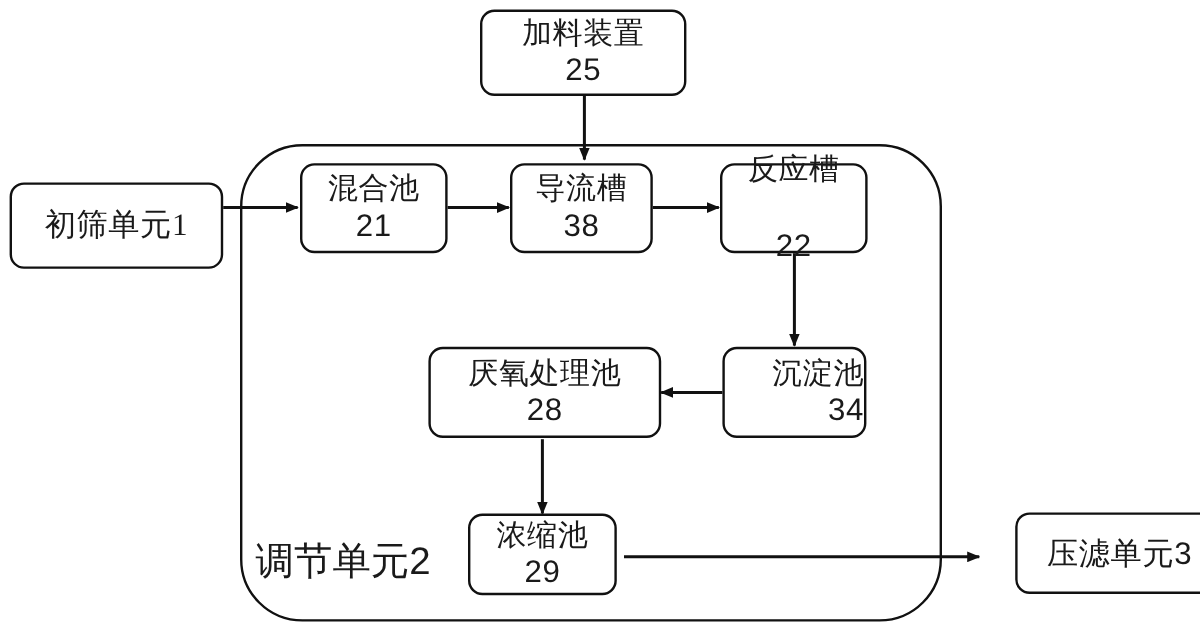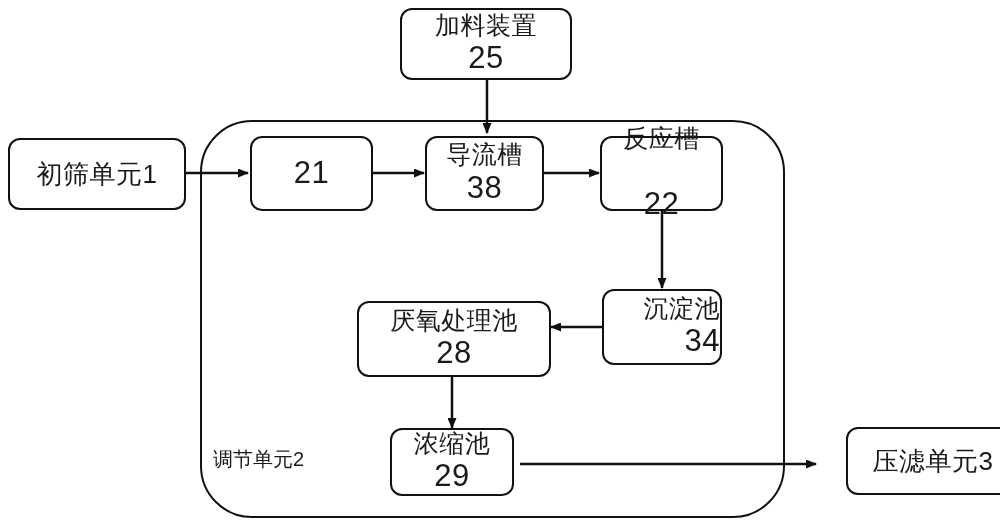--- a/index.html
+++ b/index.html
@@ -37,29 +37,29 @@
     color: #1a1a1a;
     line-height: 1.18;
     z-index: 3;
   }
   .node .node-label {
     font-size: 25px;
     letter-spacing: 0.5px;
     white-space: nowrap;
   }
   .node .node-num {
-    font-size: 31px;
+    font-size: 26px;
     letter-spacing: 0.5px;
   }
   .node.single .node-label {
     font-size: 26px;
   }
   .group-label {
     position: absolute;
-    font-size: 20px;
+    font-size: 32px;
     color: #1a1a1a;
     white-space: nowrap;
     z-index: 4;
   }
   .container-outline {
     position: absolute;
     box-sizing: border-box;
     border: 2.5px solid #111111;
     border-radius: 52px;
     background: transparent;
@@ -99,44 +99,45 @@
 
   <div class="container-outline" style="left:200px; top:120px; width:585px; height:398px;"></div>
 
   <div class="group-label" style="left:213px; top:446px;">调节单元2</div>
 
   <div class="node" style="left:400px; top:8px; width:172px; height:72px;">
     <span class="node-label">加料装置</span>
     <span class="node-num">25</span>
   </div>
 
-  <div class="node single" style="left:8px; top:138px; width:178px; height:72px;">
+  <div class="node single" style="left:8px; top:152px; width:178px; height:72px;font-family:Liberation Serif, serif;">
     <span class="node-label">初筛单元1</span>
   </div>
 
   <div class="node" style="left:250px; top:136px; width:123px; height:75px;">
+    <span class="node-label">混合池</span>
     <span class="node-num">21</span>
   </div>
 
   <div class="node" style="left:425px; top:136px; width:119px; height:75px;justify-content:center;">
     <span class="node-label">导流槽</span>
     <span class="node-num">38</span>
   </div>
 
   <div class="node" style="left:600px; top:136px; width:123px; height:75px;gap:32px;">
     <span class="node-label">反应槽</span>
     <span class="node-num">22</span>
   </div>
 
   <div class="node" style="left:602px; top:289px; width:120px; height:76px;align-items:flex-end;">
     <span class="node-label">沉淀池</span>
     <span class="node-num">34</span>
   </div>
 
-  <div class="node" style="left:357px; top:289px; width:194px; height:76px;margin-top:12px;">
+  <div class="node" style="left:357px; top:289px; width:194px; height:76px;">
     <span class="node-label">厌氧处理池</span>
     <span class="node-num">28</span>
   </div>
 
   <div class="node" style="left:390px; top:428px; width:124px; height:68px;">
     <span class="node-label">浓缩池</span>
     <span class="node-num">29</span>
   </div>
 
   <div class="node single" style="left:818px; top:427px; width:174px; height:68px;margin-left:28px;">

